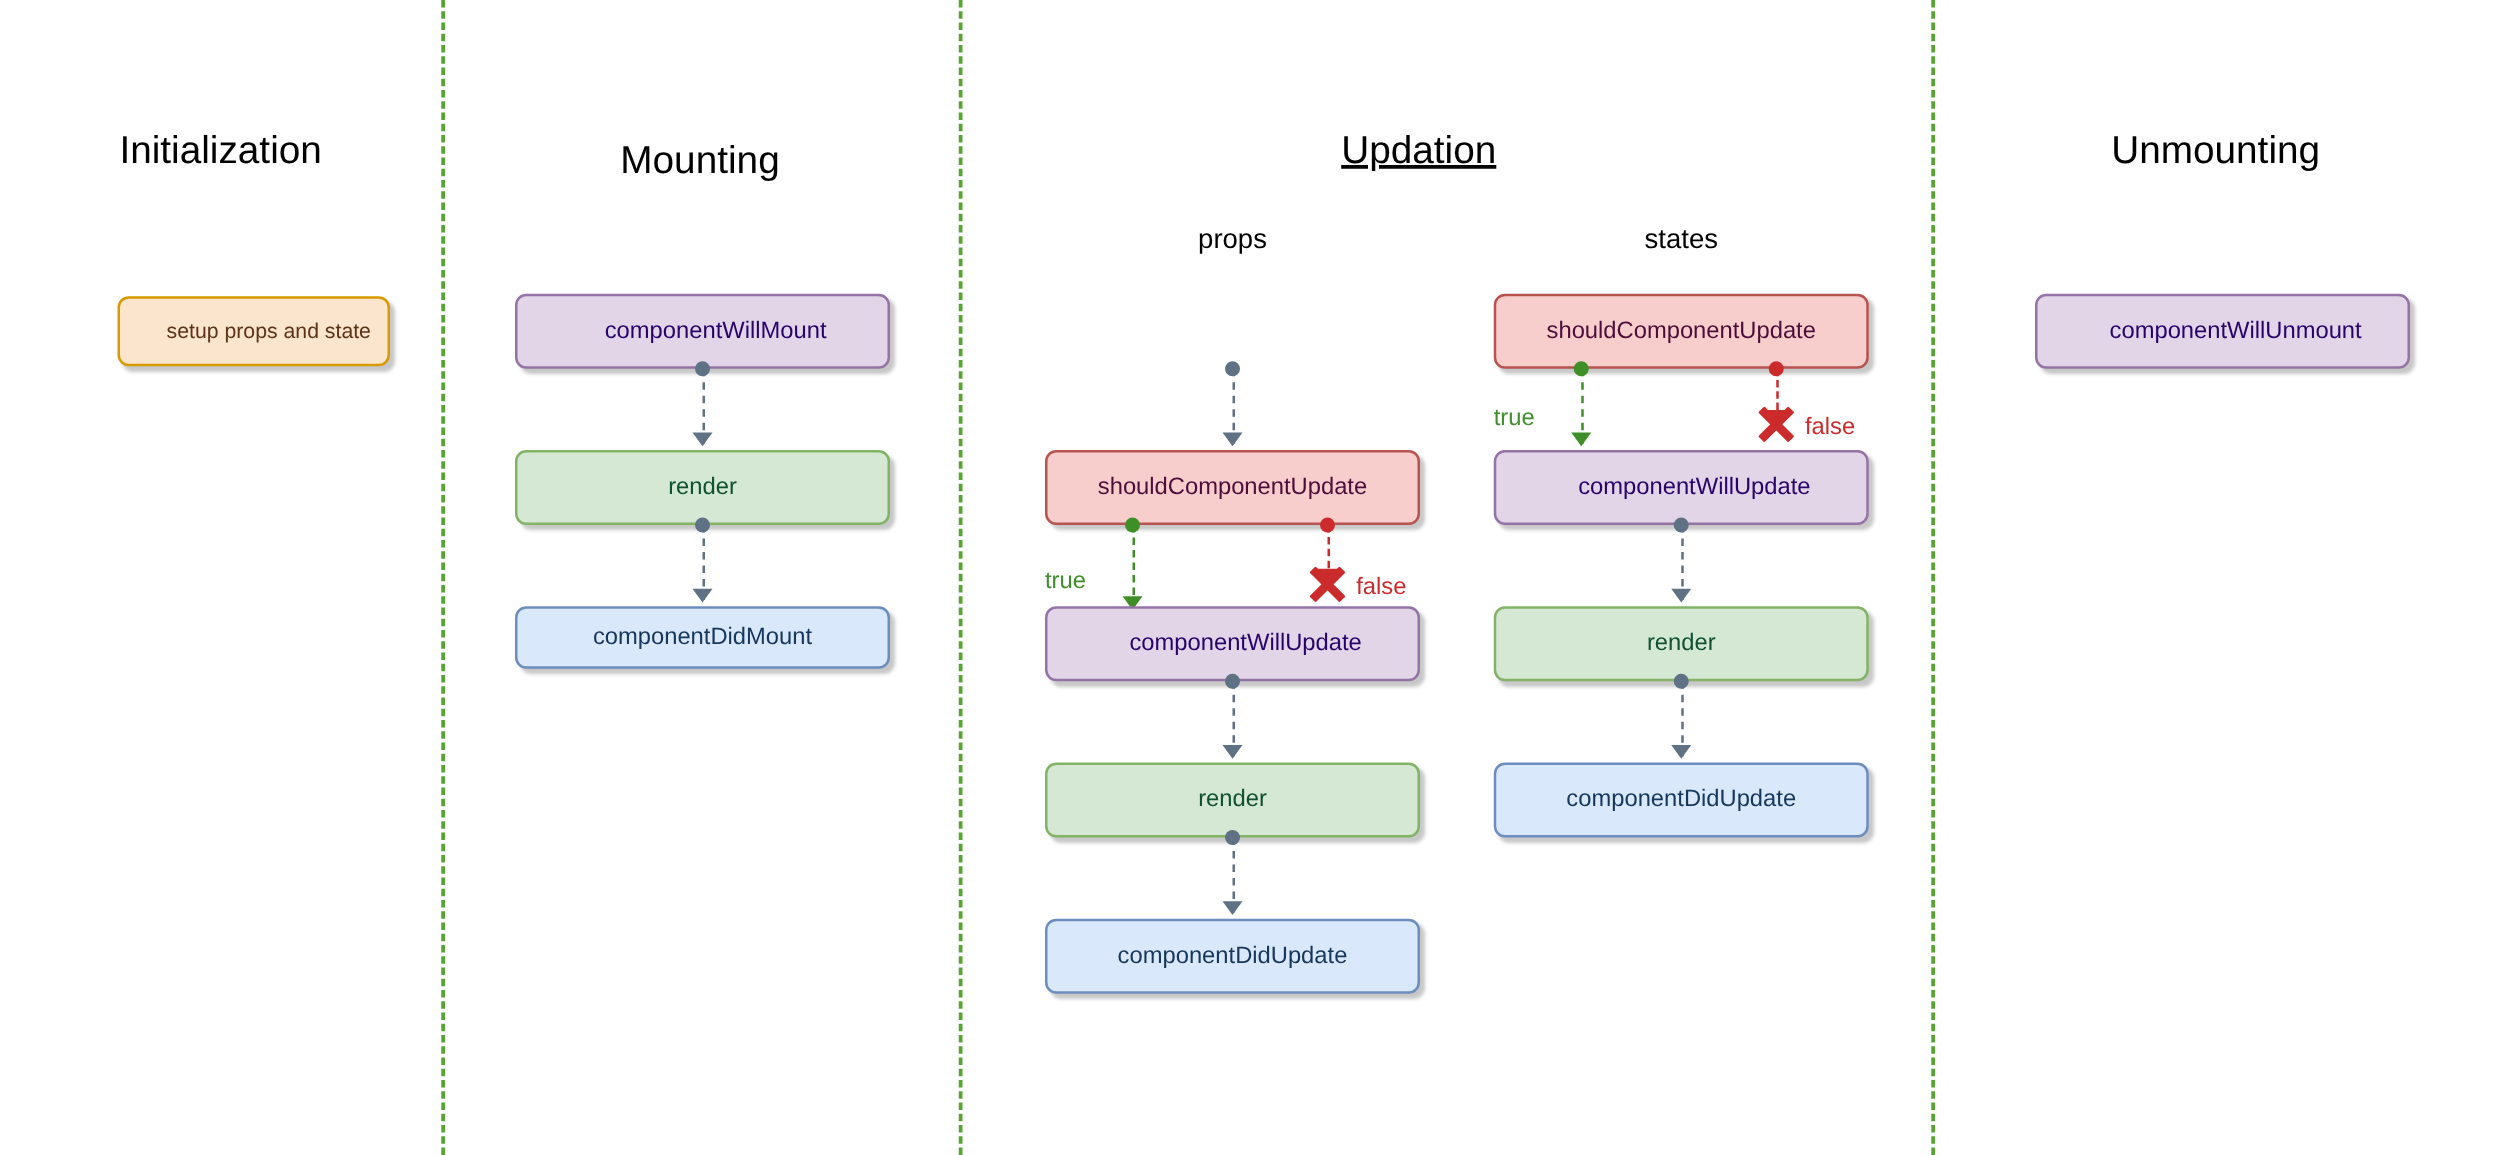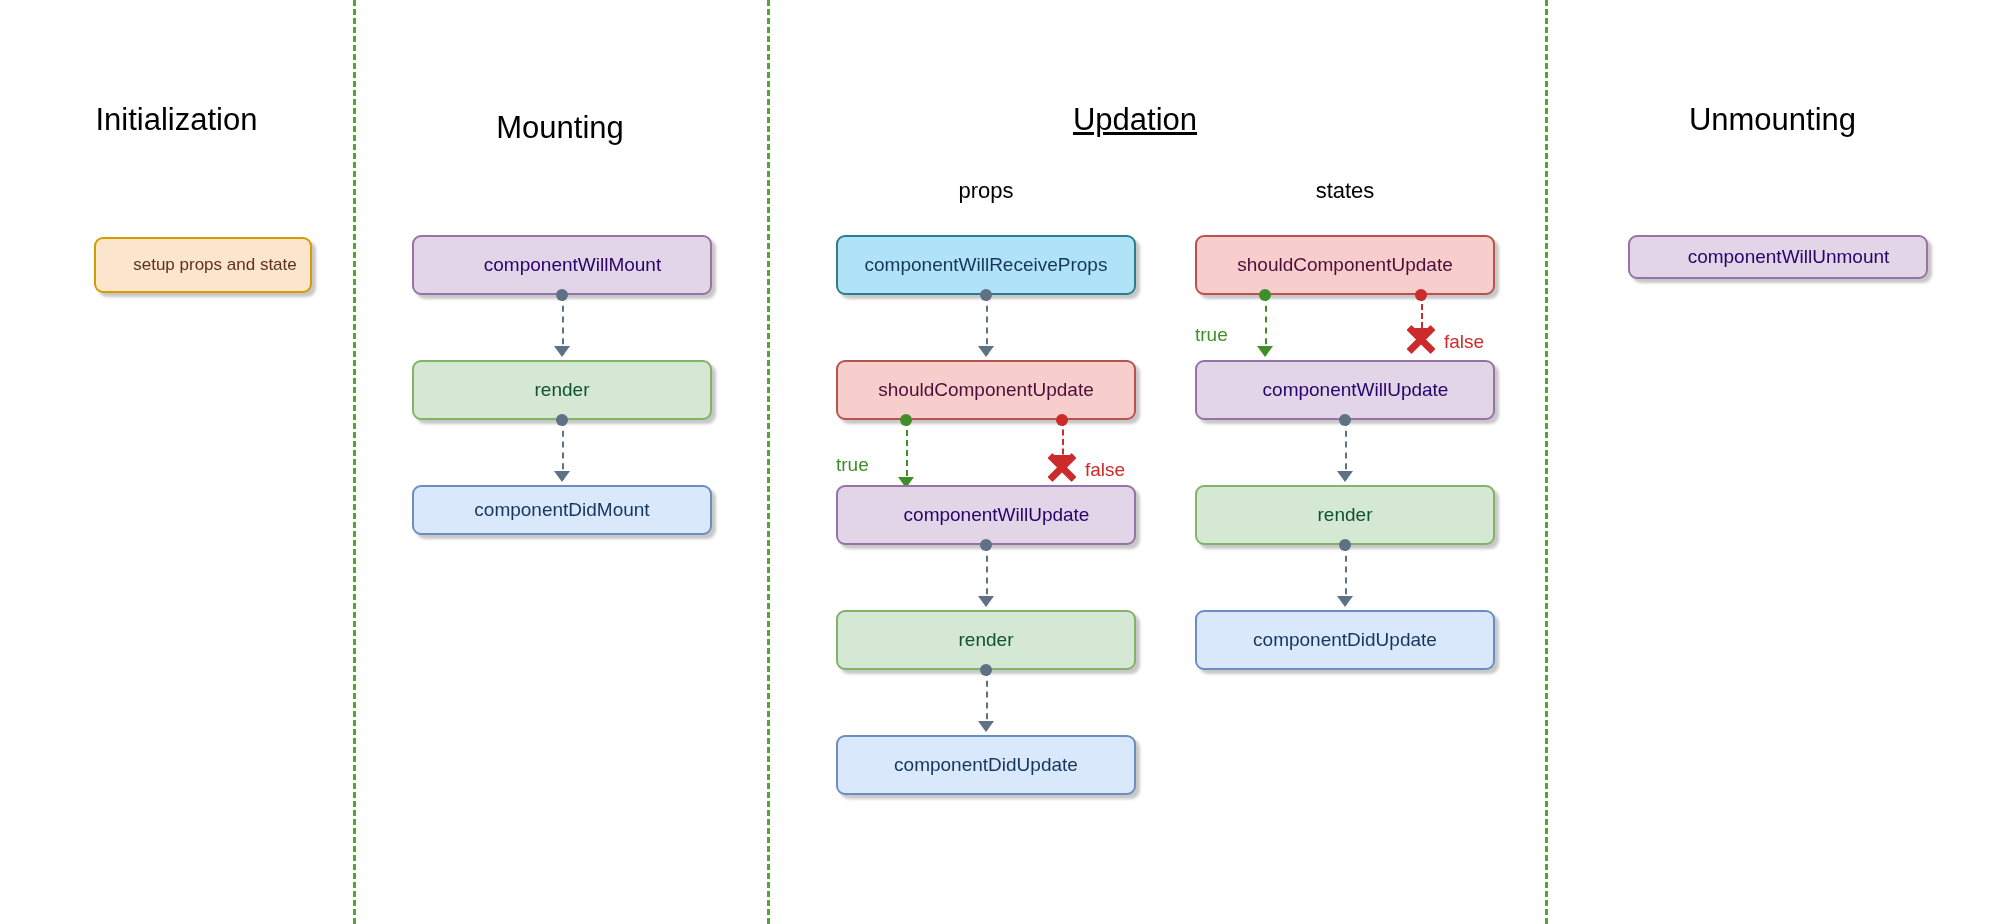--- a/index.html
+++ b/index.html
@@ -177,21 +177,20 @@
 
   <div class="node n-green" style="left:412px; top:360px; width:300px; height:60px;">render</div>
   <div class="conn c-gray" style="left:562px; top:420px; height:60px;">
     <div class="stem"></div>
       <div class="dot"></div>
       <div class="head"></div>
   </div>
 
   <div class="node n-blue" style="left:412px; top:485px; width:300px; height:50px;">componentDidMount</div>
 
-  <div class="node n-cyan" style="left:836px; top:235px; width:300px; height:60px;">componentWillReceiveProps</div>
   <div class="conn c-gray" style="left:986px; top:295px; height:60px;">
     <div class="stem"></div>
       <div class="dot"></div>
       <div class="head"></div>
   </div>
 
   <div class="node n-red" style="left:836px; top:360px; width:300px; height:60px;">shouldComponentUpdate</div>
 
   <div class="conn c-green" style="left:906px; top:420px; height:66px;">
     <div class="stem"></div>
@@ -256,15 +255,15 @@
 
   <div class="node n-green" style="left:1195px; top:485px; width:300px; height:60px;">render</div>
   <div class="conn c-gray" style="left:1345px; top:545px; height:60px;">
     <div class="stem"></div>
       <div class="dot"></div>
       <div class="head"></div>
   </div>
 
   <div class="node n-blue" style="left:1195px; top:610px; width:300px; height:60px;">componentDidUpdate</div>
 
-  <div class="node n-purple" style="left:1628px; top:235px; width:300px; height:44px;">componentWillUnmount</div>
+  <div class="node n-purple" style="left:1628px; top:235px; width:300px; height:60px;">componentWillUnmount</div>
 
 </div>
 
 </body></html>

